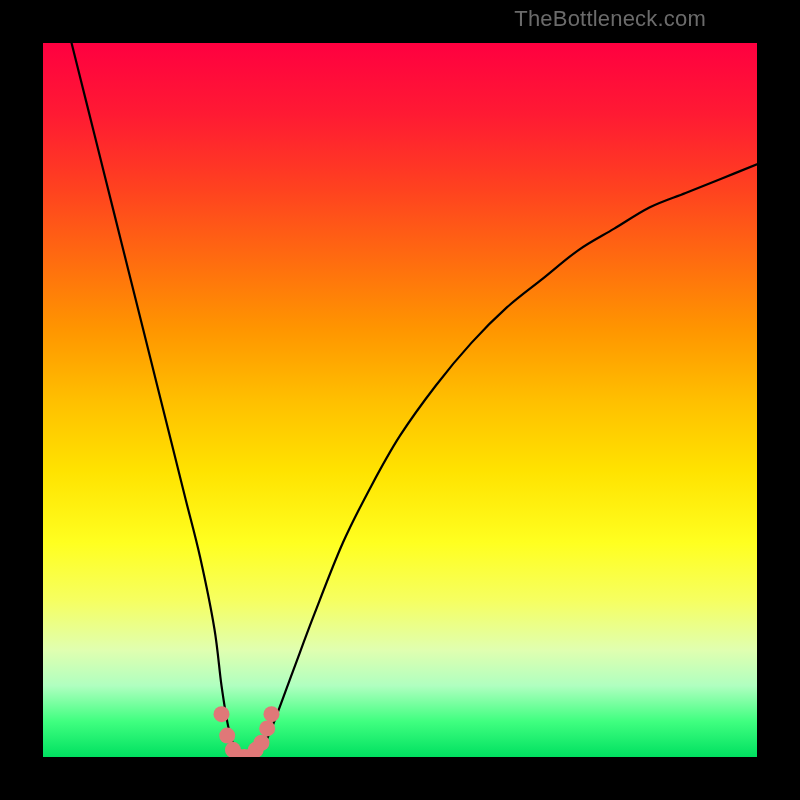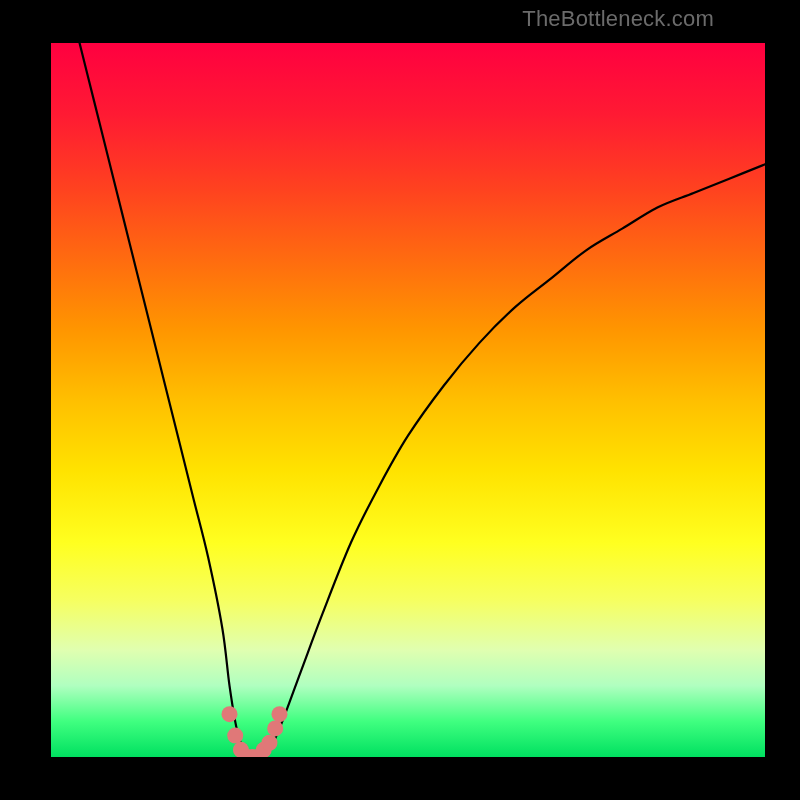--- a/index.html
+++ b/index.html
@@ -11,21 +11,20 @@
     font-family: Arial, Helvetica, sans-serif;
     overflow: hidden;
   }
   .frame {
     position: absolute;
     left: 0;
     top: 0;
     width: 718px;
     height: 800px;
     background: #000;
-    margin-left: 8px;
   }
   .plot-area {
     position: absolute;
     left: 43px;
     top: 43px;
     width: 714px;
     height: 714px;
     overflow: hidden;
   }
   

